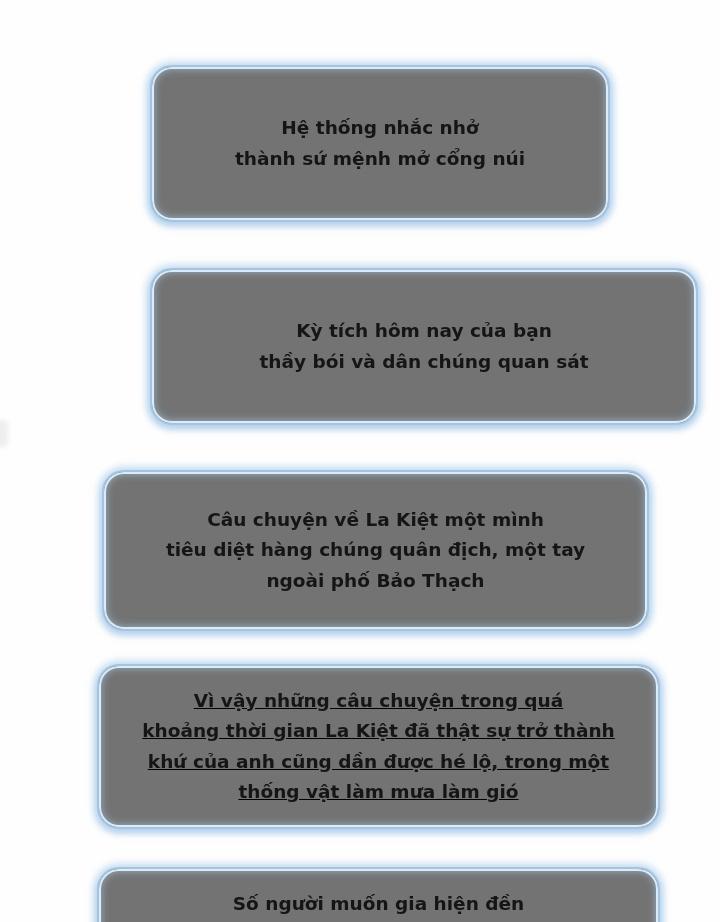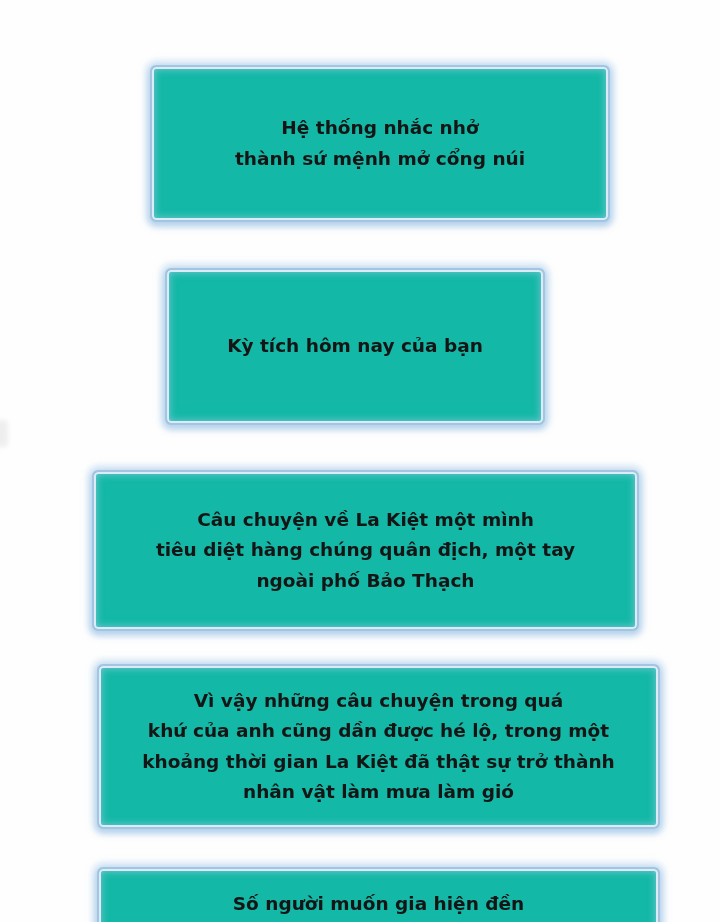--- a/index.html
+++ b/index.html
@@ -10,23 +10,23 @@
     position: relative;
     width: 720px;
     height: 922px;
     background: #fefefe;
     overflow: hidden;
     font-family: "DejaVu Sans", "Liberation Sans", sans-serif;
   }
   .msg-box {
     position: absolute;
     box-sizing: border-box;
-    background: #14b8a6;
+    background: #737373;
     border: 2px solid #a3c5e2;
-    border-radius: 6px;
+    border-radius: 22px;
     box-shadow:
       0 0 7px 4px rgba(168, 204, 236, 0.55),
       0 3px 6px 1px rgba(140, 182, 222, 0.50),
       inset 0 0 0 2px #ddebf7,
       inset 0 0 7px 3px rgba(172, 208, 238, 0.55);
     display: flex;
     flex-direction: column;
     justify-content: center;
     text-align: center;
   }
@@ -35,23 +35,23 @@
     padding-top: 20px;
   }
   .msg-line {
     font-size: 18.5px;
     font-weight: 700;
     line-height: 30.5px;
     color: #151515;
     white-space: nowrap;
   }
   #box-1 { left: 150px; top: 65px;  width: 460px; height: 157px; }
-  #box-2 { left: 165px; top: 268px; width: 380px; height: 157px; }
-  #box-3 { left: 92px;  top: 470px; width: 547px; height: 161px; }
-  #box-4 { left: 97px;  top: 664px; width: 563px; height: 165px; }
+  #box-2 { left: 150px; top: 268px; width: 548px; height: 157px; }
+  #box-3 { left: 102px;  top: 470px; width: 547px; height: 161px; }
+  #box-4 { left: 97px;  top: 664px; width: 563px; height: 165px; text-decoration: underline; }
   #box-5 { left: 97px;  top: 867px; width: 563px; height: 160px; }
   .edge-smudge {
     position: absolute;
     left: -5px;
     top: 420px;
     width: 13px;
     height: 27px;
     background: #ececec;
     border-radius: 4px;
     filter: blur(2px);
@@ -63,33 +63,34 @@
 
 <div id="page">
 
   <div id="box-1" class="msg-box">
     <div class="msg-line">Hệ thống nhắc nhở</div>
     <div class="msg-line">thành sứ mệnh mở cổng núi</div>
   </div>
 
   <div id="box-2" class="msg-box">
     <div class="msg-line">Kỳ tích hôm nay của bạn</div>
+    <div class="msg-line">thầy bói và dân chúng quan sát</div>
   </div>
 
   <div id="box-3" class="msg-box">
     <div class="msg-line">Câu chuyện về La Kiệt một mình</div>
     <div class="msg-line">tiêu diệt hàng chúng quân địch, một tay</div>
     <div class="msg-line">ngoài phố Bảo Thạch</div>
   </div>
 
   <div id="box-4" class="msg-box">
     <div class="msg-line">Vì vậy những câu chuyện trong quá</div>
+    <div class="msg-line">khoảng thời gian La Kiệt đã thật sự trở thành</div>
     <div class="msg-line">khứ của anh cũng dần được hé lộ, trong một</div>
-    <div class="msg-line">khoảng thời gian La Kiệt đã thật sự trở thành</div>
-    <div class="msg-line">nhân vật làm mưa làm gió</div>
+    <div class="msg-line">thống vật làm mưa làm gió</div>
   </div>
 
   <div id="box-5" class="msg-box top-align">
     <div class="msg-line">Số người muốn gia hiện đền</div>
   </div>
 
   <div class="edge-smudge"></div>
 
 </div>
 

